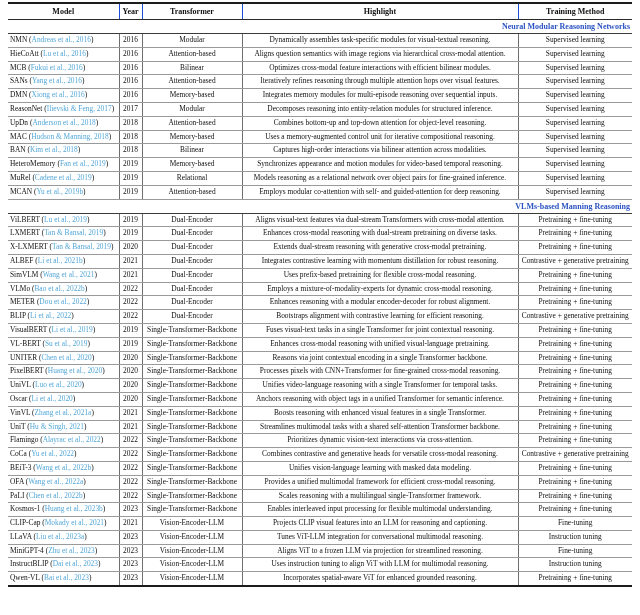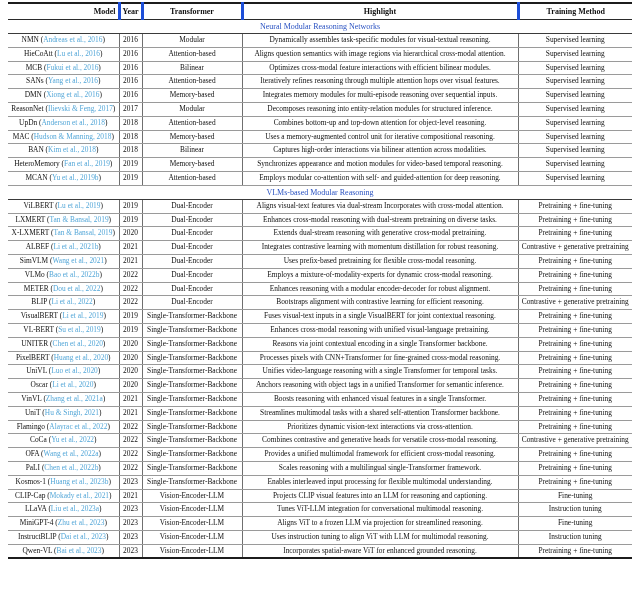--- a/index.html
+++ b/index.html
@@ -19,34 +19,34 @@
   col.c-arch { width: 100px; }
   col.c-high { width: 276px; }
   col.c-train { width: 114px; }
 
   th {
     font-size: 8px; font-weight: bold; height: 15px;
     text-align: center; padding: 0 2px;
     border-bottom: 1.2px solid #2a2a2a;
     white-space: nowrap; overflow: hidden;
   }
-  th:first-child { text-align: right; }
-  th + th { border-left: 3px solid #1d4ed8; }
+  th:first-child { text-align: center; }
+  th + th { border-left: 1px solid #1d4ed8; }
 
   td {
     font-size: 7.4px; height: 12.8px; line-height: 12.8px;
     padding: 0 2px; text-align: center;
     white-space: nowrap; overflow: hidden;
     border-bottom: 1px solid #9a9a9a;
   }
   tr.data-row td + td { border-left: 1px solid #6f6f6f; }
-  tr.data-row td.col-model { text-align: center; }
+  tr.data-row td.col-model { text-align: left; }
   tr.section-row td {
-    height: 13px; line-height: 13px; font-size: 8px; font-weight: normal;
-    color: var(--section-color, #2b53c2); text-align: center;
+    height: 13px; line-height: 13px; font-size: 8px; font-weight: bold;
+    color: var(--section-color, #2b53c2); text-align: right;
     border-top: 1px solid #3a3a3a; border-bottom: 1px solid #3a3a3a;
   }
   .cite { color: var(--cite-color, #54a7d8); cursor: pointer; }
 </style>
 </head>
 <body>
 
 <div class="page">
   <table class="paper-table">
     <colgroup>
@@ -133,34 +133,41 @@
           <td class="col-training">Supervised learning</td>
         </tr>
         <tr class="data-row">
           <td class="col-model"><span>HeteroMemory (</span><span class="cite">Fan et al., 2019</span><span>)</span></td>
           <td class="col-year">2019</td>
           <td class="col-architecture">Memory-based</td>
           <td class="col-highlight">Synchronizes appearance and motion modules for video-based temporal reasoning.</td>
           <td class="col-training">Supervised learning</td>
         </tr>
         <tr class="data-row">
+          <td class="col-model"><span>MuRel (</span><span class="cite">Cadene et al., 2019</span><span>)</span></td>
+          <td class="col-year">2019</td>
+          <td class="col-architecture">Relational</td>
+          <td class="col-highlight">Models reasoning as a relational network over object pairs for fine-grained inference.</td>
+          <td class="col-training">Supervised learning</td>
+        </tr>
+        <tr class="data-row">
           <td class="col-model"><span>MCAN (</span><span class="cite">Yu et al., 2019b</span><span>)</span></td>
           <td class="col-year">2019</td>
           <td class="col-architecture">Attention-based</td>
           <td class="col-highlight">Employs modular co-attention with self- and guided-attention for deep reasoning.</td>
           <td class="col-training">Supervised learning</td>
         </tr>
         <tr class="section-row">
-          <td colspan="5">VLMs-based Modular Reasoning</td>
+          <td colspan="5">VLMs-based Manning Reasoning</td>
         </tr>
         <tr class="data-row">
           <td class="col-model"><span>ViLBERT (</span><span class="cite">Lu et al., 2019</span><span>)</span></td>
           <td class="col-year">2019</td>
           <td class="col-architecture">Dual-Encoder</td>
-          <td class="col-highlight">Aligns visual-text features via dual-stream Incorporates with cross-modal attention.</td>
+          <td class="col-highlight">Aligns visual-text features via dual-stream Transformers with cross-modal attention.</td>
           <td class="col-training">Pretraining + fine-tuning</td>
         </tr>
         <tr class="data-row">
           <td class="col-model"><span>LXMERT (</span><span class="cite">Tan &amp; Bansal, 2019</span><span>)</span></td>
           <td class="col-year">2019</td>
           <td class="col-architecture">Dual-Encoder</td>
           <td class="col-highlight">Enhances cross-modal reasoning with dual-stream pretraining on diverse tasks.</td>
           <td class="col-training">Pretraining + fine-tuning</td>
         </tr>
         <tr class="data-row">
@@ -202,21 +209,21 @@
           <td class="col-model"><span>BLIP (</span><span class="cite">Li et al., 2022</span><span>)</span></td>
           <td class="col-year">2022</td>
           <td class="col-architecture">Dual-Encoder</td>
           <td class="col-highlight">Bootstraps alignment with contrastive learning for efficient reasoning.</td>
           <td class="col-training">Contrastive + generative pretraining</td>
         </tr>
         <tr class="data-row">
           <td class="col-model"><span>VisualBERT (</span><span class="cite">Li et al., 2019</span><span>)</span></td>
           <td class="col-year">2019</td>
           <td class="col-architecture">Single-Transformer-Backbone</td>
-          <td class="col-highlight">Fuses visual-text inputs in a single VisualBERT for joint contextual reasoning.</td>
+          <td class="col-highlight">Fuses visual-text tasks in a single Transformer for joint contextual reasoning.</td>
           <td class="col-training">Pretraining + fine-tuning</td>
         </tr>
         <tr class="data-row">
           <td class="col-model"><span>VL-BERT (</span><span class="cite">Su et al., 2019</span><span>)</span></td>
           <td class="col-year">2019</td>
           <td class="col-architecture">Single-Transformer-Backbone</td>
           <td class="col-highlight">Enhances cross-modal reasoning with unified visual-language pretraining.</td>
           <td class="col-training">Pretraining + fine-tuning</td>
         </tr>
         <tr class="data-row">
@@ -267,20 +274,27 @@
           <td class="col-architecture">Single-Transformer-Backbone</td>
           <td class="col-highlight">Prioritizes dynamic vision-text interactions via cross-attention.</td>
           <td class="col-training">Pretraining + fine-tuning</td>
         </tr>
         <tr class="data-row">
           <td class="col-model"><span>CoCa (</span><span class="cite">Yu et al., 2022</span><span>)</span></td>
           <td class="col-year">2022</td>
           <td class="col-architecture">Single-Transformer-Backbone</td>
           <td class="col-highlight">Combines contrastive and generative heads for versatile cross-modal reasoning.</td>
           <td class="col-training">Contrastive + generative pretraining</td>
+        </tr>
+        <tr class="data-row">
+          <td class="col-model"><span>BEiT-3 (</span><span class="cite">Wang et al., 2022b</span><span>)</span></td>
+          <td class="col-year">2022</td>
+          <td class="col-architecture">Single-Transformer-Backbone</td>
+          <td class="col-highlight">Unifies vision-language learning with masked data modeling.</td>
+          <td class="col-training">Pretraining + fine-tuning</td>
         </tr>
         <tr class="data-row">
           <td class="col-model"><span>OFA (</span><span class="cite">Wang et al., 2022a</span><span>)</span></td>
           <td class="col-year">2022</td>
           <td class="col-architecture">Single-Transformer-Backbone</td>
           <td class="col-highlight">Provides a unified multimodal framework for efficient cross-modal reasoning.</td>
           <td class="col-training">Pretraining + fine-tuning</td>
         </tr>
         <tr class="data-row">
           <td class="col-model"><span>PaLI (</span><span class="cite">Chen et al., 2022b</span><span>)</span></td>

